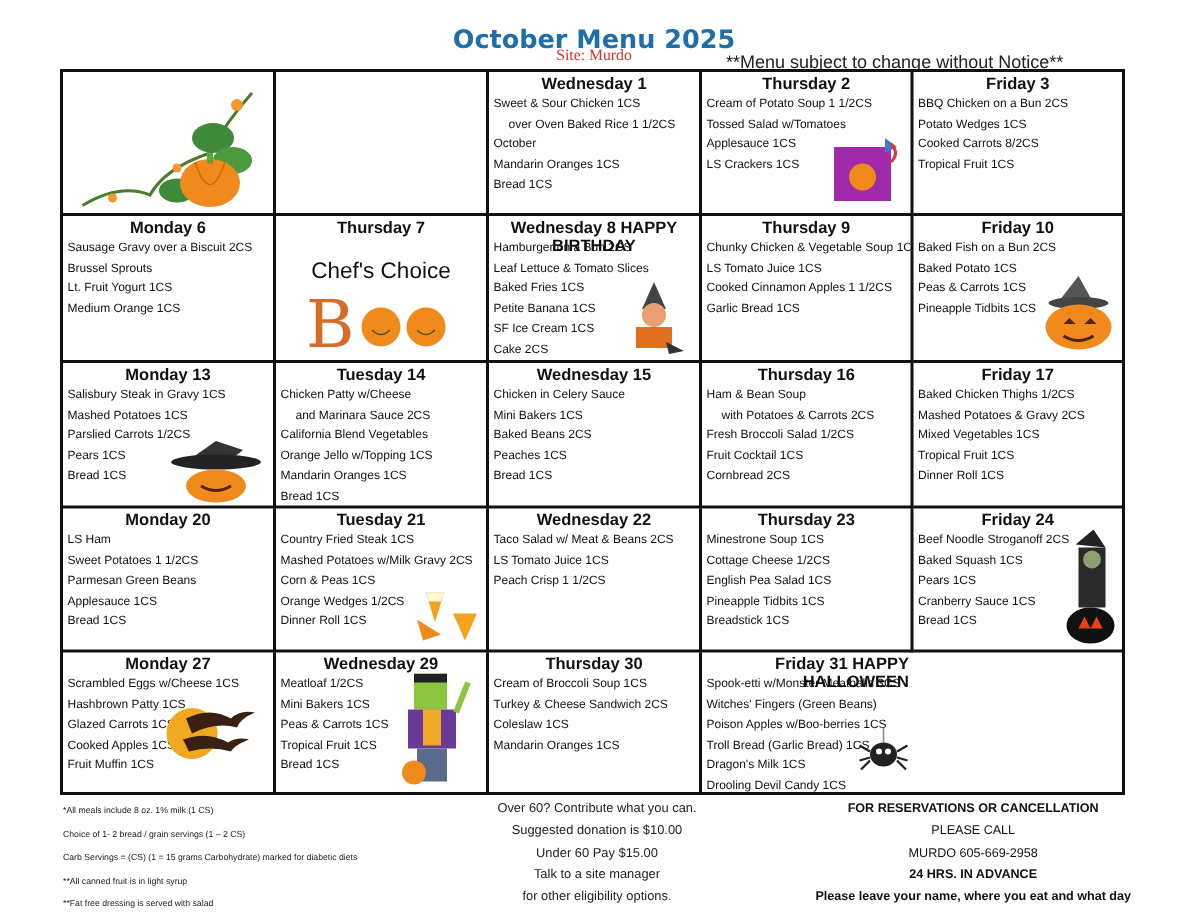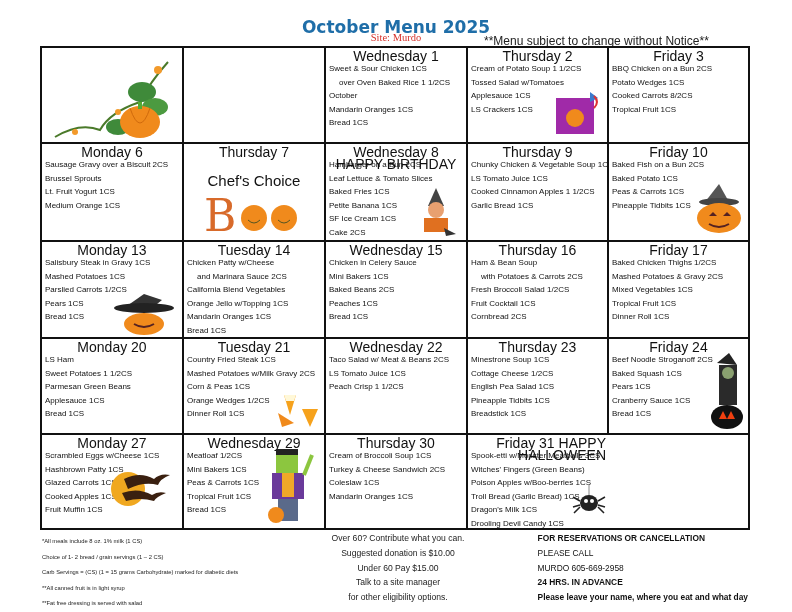--- a/index.html
+++ b/index.html
@@ -5,31 +5,31 @@
   html, body { margin:0; padding:0; background:#fff; }
   body { width:792px; height:612px; position:relative; overflow:hidden; font-family:"Liberation Sans", sans-serif; color:#111; }
   .title { position:absolute; left:0; width:792px; top:17px; text-align:center; font-size:17px; font-weight:bold; color:#1f6ea8; font-family:"DejaVu Sans", sans-serif; }
   .site { position:absolute; left:0; width:792px; top:32px; text-align:center; font-size:10.5px; color:#d6322b; font-family:Liberation Serif, serif; }
   .notice { position:absolute; left:484px; top:34px; font-size:12px; color:#222; font-family:Liberation Sans, sans-serif; }
   .grid { position:absolute; left:40px; top:46px; width:710px; height:484px; border:2px solid #111; box-sizing:border-box;
           display:grid; grid-template-columns: 142px 142px 142px 141px 1fr; grid-template-rows: 96px 98px 97px 96px 1fr; }
   .cell { border-right:2px solid #111; border-bottom:2px solid #111; position:relative; overflow:hidden; box-sizing:border-box; padding:2px 3px; }
   .cell.lastcol { border-right:none; }
   .cell.lastrow { border-bottom:none; }
-  .dayhead { text-align:center; font-weight:normal; font-size:14px; height:12px; line-height:12px; }
+  .dayhead { text-align:center; font-weight:bold; font-size:11px; height:12px; line-height:12px; }
   .dayhead.left { text-align:right; padding-left:4px; }
   .item { font-size:8px; line-height:13.6px; white-space:nowrap; }
   .item.indent { padding-left:10px; }
   .chef { text-align:center; font-size:15px; margin-top:14px; }
   .deco { position:absolute; }
   .foot-left { position:absolute; left:42px; top:534px; font-size:5.8px; color:#222; }
   .foot-left div { height:15.5px; line-height:15.5px; }
   .foot-mid { position:absolute; left:320px; width:156px; top:531px; text-align:center; font-size:8.6px; color:#222; }
   .foot-mid div { height:14.8px; line-height:14.8px; }
-  .foot-right { position:absolute; right:44px; top:531px; text-align:left; font-size:8.4px; color:#111; }
+  .foot-right { position:absolute; right:38px; top:531px; text-align:center; font-size:8.4px; color:#111; }
   .foot-right div { height:14.8px; line-height:14.8px; }
   .b { font-weight:bold; }
 </style>
 </head>
 <body>
 
 <div class="title">October Menu 2025</div>
 <div class="site">Site: Murdo</div>
 <div class="notice">**Menu subject to change without Notice**</div>
 

